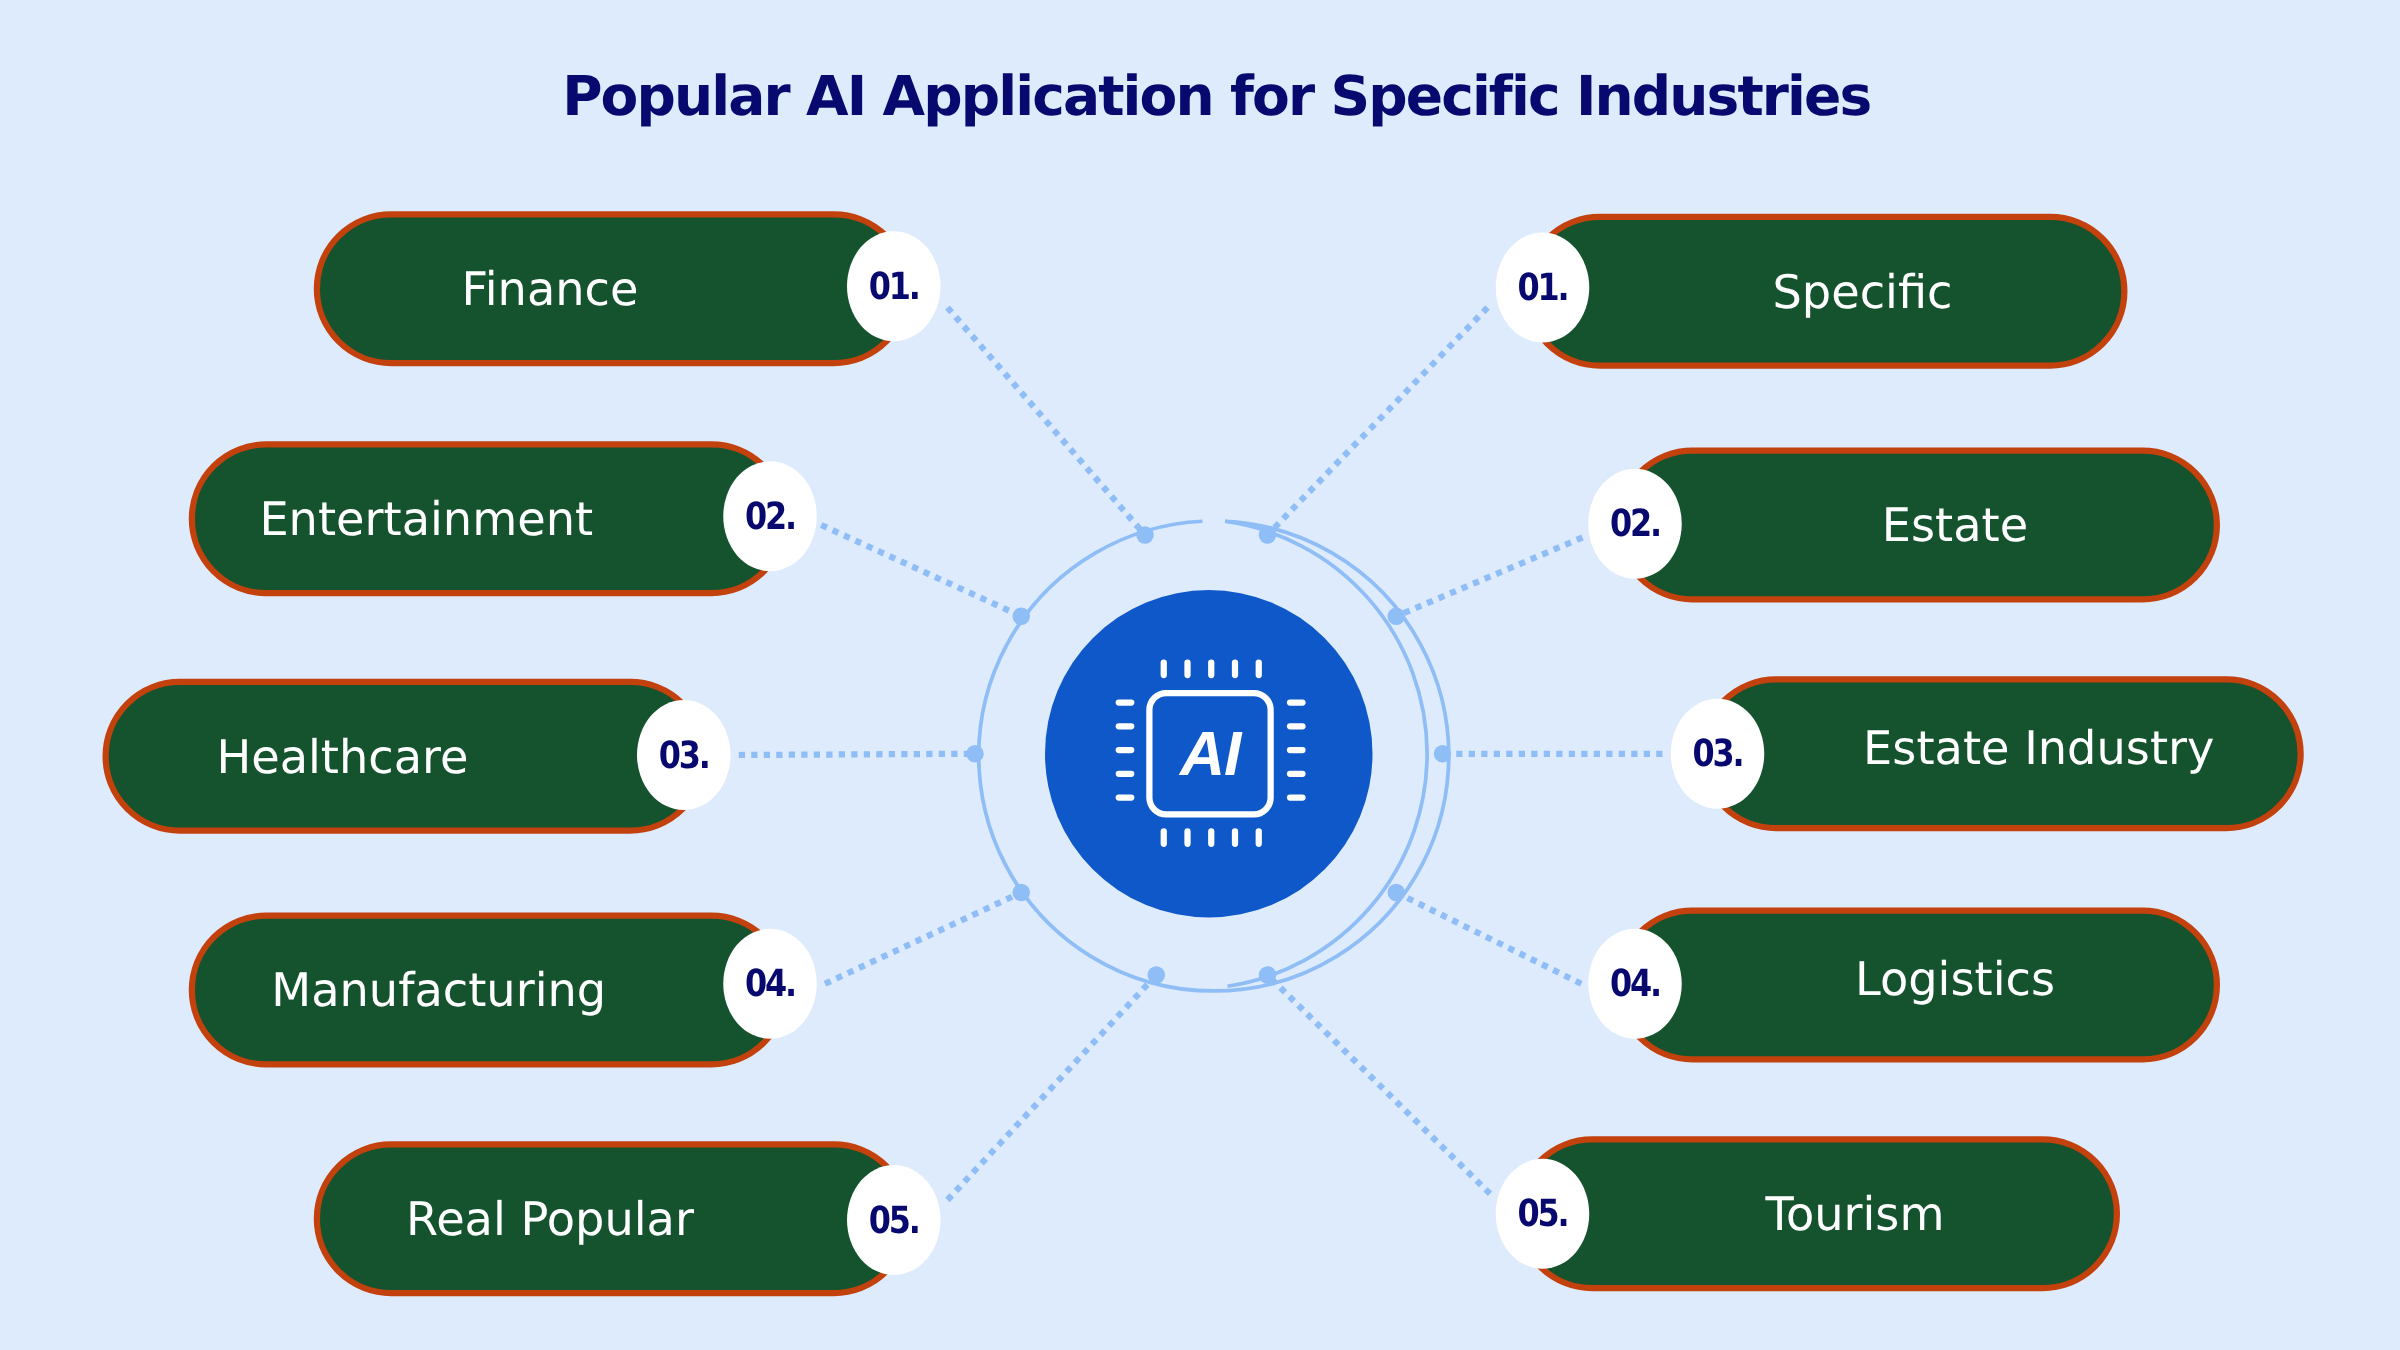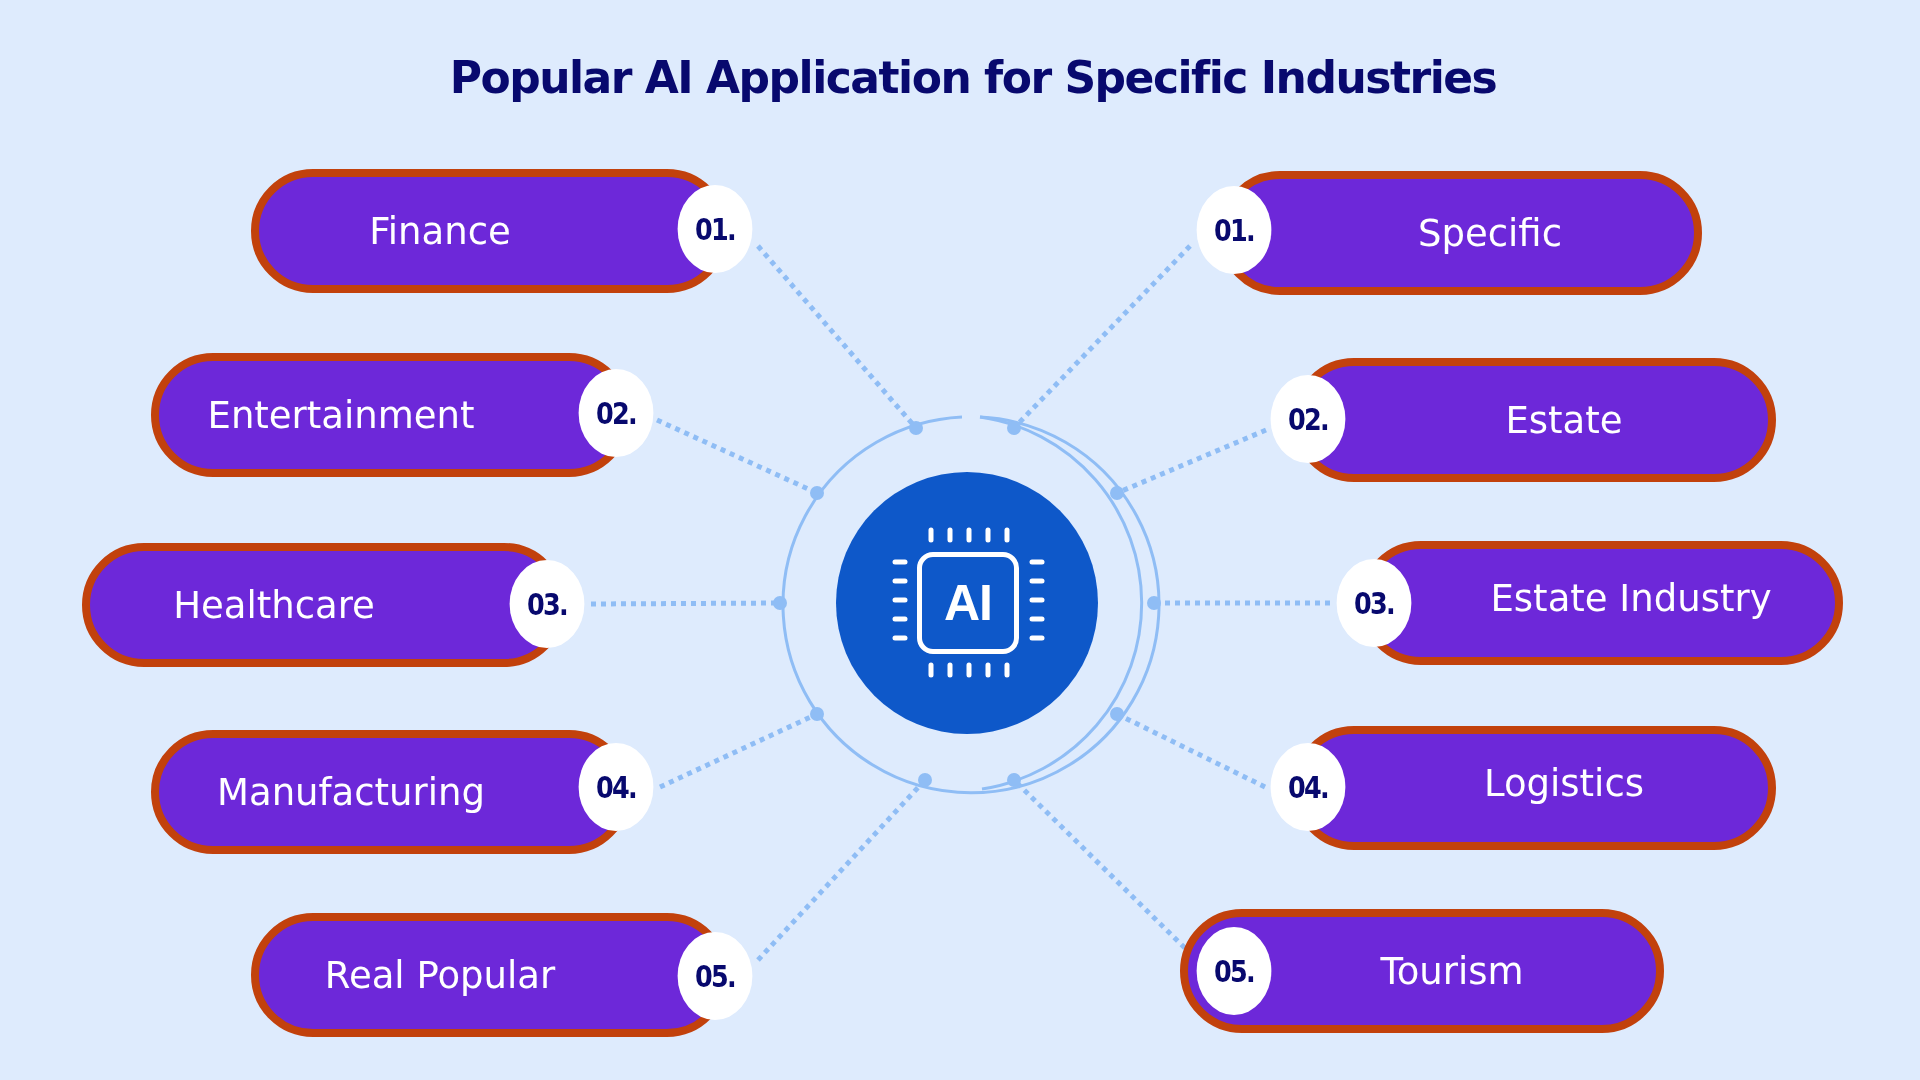--- a/index.html
+++ b/index.html
@@ -9,21 +9,21 @@
     font-family: "Liberation Sans", "DejaVu Sans", sans-serif;
   }
   .title {
     position: absolute; left: 0; top: 52px; width: 1946px; text-align: center;
     font-family: "DejaVu Sans", sans-serif; font-weight: bold;
     font-size: 44px; color: #08096e; letter-spacing: -1.5px;
   }
   svg.links { position: absolute; left: 0; top: 0; }
   .pill {
     position: absolute; height: 124px; box-sizing: border-box;
-    background: #6d28d9; border: 8px solid #c2410c; border-radius: 62px;
+    background: #14532d; border: 5px solid #c2410c; border-radius: 62px;
     color: #ffffff; display: flex; align-items: center; justify-content: center;
     font-family: "DejaVu Sans", sans-serif; font-size: 37px; font-weight: 500;
   }
   .pill .label { position: relative; }
   .num {
     position: absolute; width: 88px; height: 88px; border-radius: 50%;
     background: #ffffff; color: #08096e;
     display: flex; align-items: center; justify-content: center;
     font-family: "DejaVu Sans", sans-serif; font-weight: bold; font-size: 30px;
     letter-spacing: -2px; transform: scaleX(0.85);
@@ -32,21 +32,21 @@
     position: absolute; left: 836px; top: 472px; width: 262px; height: 262px;
     border-radius: 50%; background: #0e58c9;
   }
   .chip {
     position: absolute; left: 917px; top: 552px; width: 102px; height: 102px;
     box-sizing: border-box; border: 5px solid #ffffff; border-radius: 16px;
     display: flex; align-items: center; justify-content: center;
   }
   .chip span {
     color: #ffffff; font-family: "Liberation Sans", sans-serif; font-weight: bold;
-    font-size: 50px; letter-spacing: -1px;
+    font-size: 50px; letter-spacing: -1px; font-style: italic;
   }
 </style>
 </head>
 <body>
 
 <div class="title">Popular AI Application for Specific Industries</div>
 
 <svg class="links" width="1920" height="1080">
 
   <path d="M 962 417 A 188 188 0 1 0 980 417" fill="none" stroke="#8fbdf5" stroke-width="3" transform="rotate(0 967 603)"></path>
@@ -144,16 +144,16 @@
 <div class="pill" style="left:1359px;top:541px;width:484px;padding-left:60px">
   <span class="label" style="top:-5px">Estate Industry</span>
 </div>
 <div class="num" style="left:1330px;top:559px">03.</div>
 
 <div class="pill" style="left:1292px;top:726px;width:484px;padding-left:60px">
   <span class="label" style="top:-5px">Logistics</span>
 </div>
 <div class="num" style="left:1264px;top:743px">04.</div>
 
-<div class="pill" style="left:1180px;top:909px;width:484px;padding-left:60px">
+<div class="pill" style="left:1212px;top:909px;width:484px;padding-left:60px">
   <span class="label">Tourism</span>
 </div>
 <div class="num" style="left:1190px;top:927px">05.</div>
 
 </body></html>

